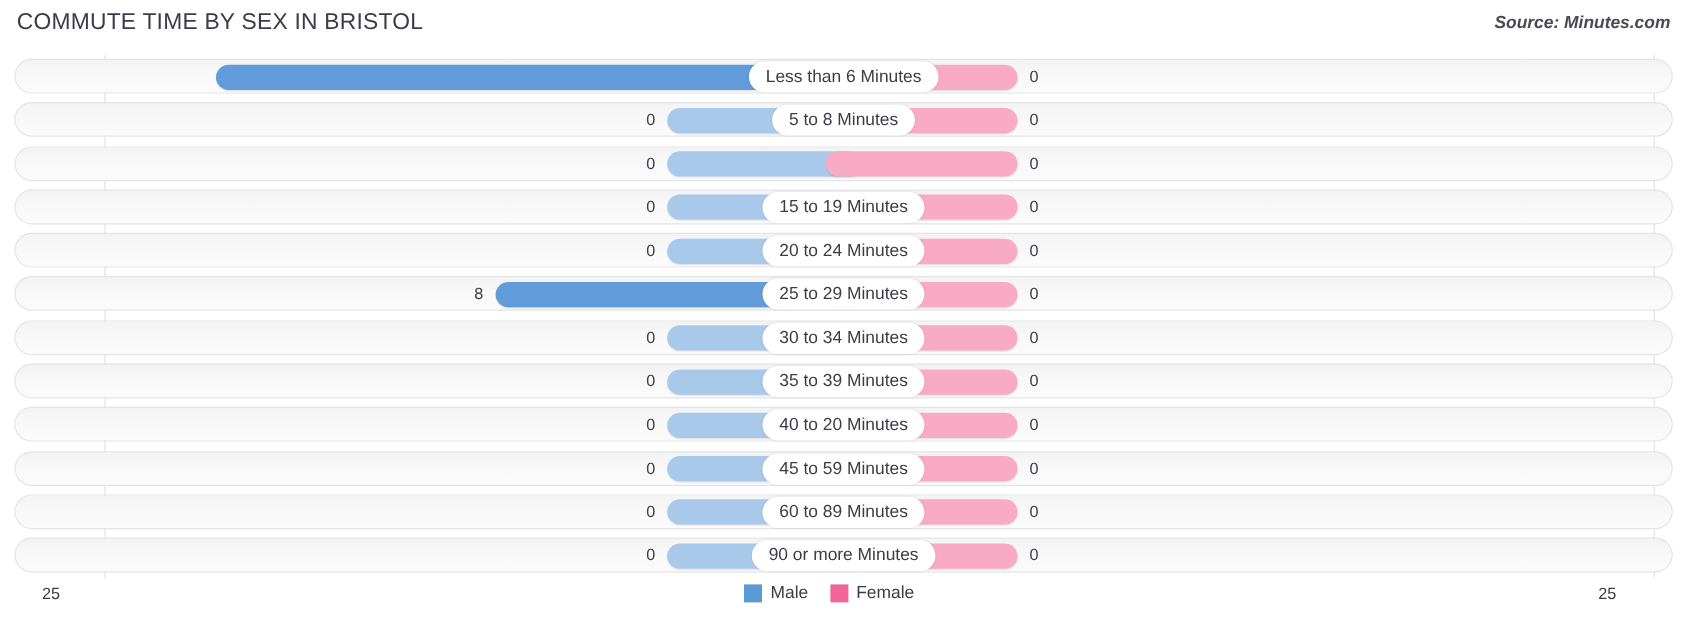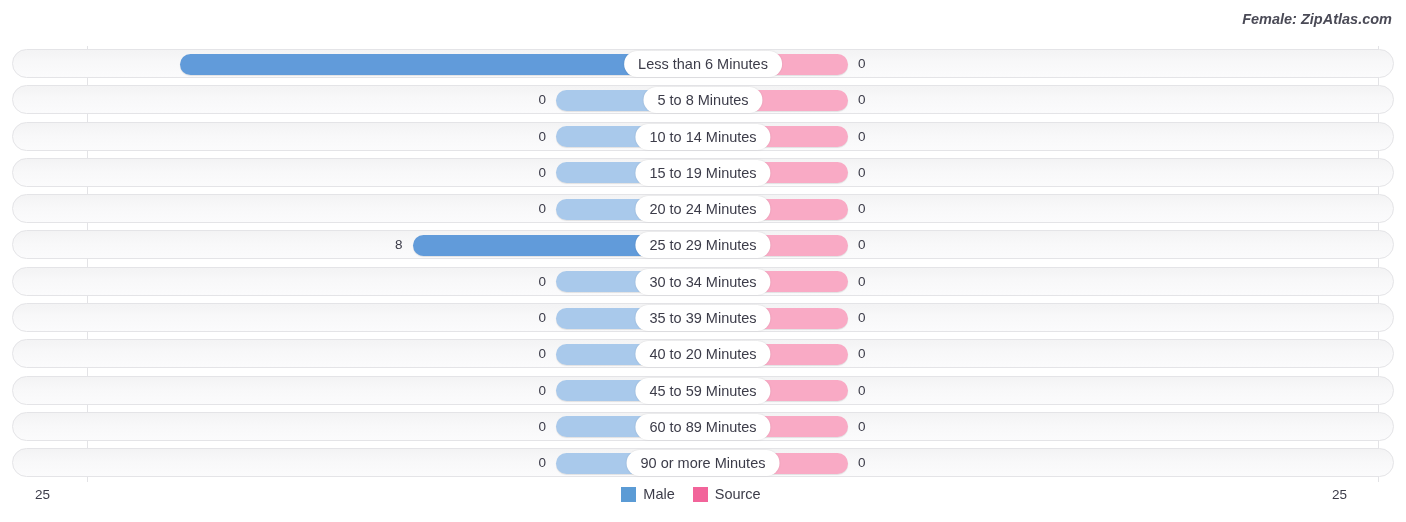--- a/index.html
+++ b/index.html
@@ -178,21 +178,22 @@
   }
   .legend-text {
     font-size: 14.5px;
     color: #3c3c49;
   }
 </style>
 </head>
 <body>
 
 <div class="header">
-  <div class="source-note">Female: ZipAtlas.com</div>
+  <div class="chart-title">COMMUTE TIME BY SEX IN BRISTOL</div>
+  <div class="source-note">Source: Minutes.com</div>
 </div>
 
 <div class="plot">
   <div class="gridline left"></div>
   <div class="gridline right"></div>
   <div class="rows" id="rows">
       <div class="row">
         <div class="track"></div>
         <div class="bar male filled" style="left: 179.68px; width: 538.32px;"></div>
         <div class="bar female" style="left: 688px; width: 160px;"></div>
@@ -207,21 +208,20 @@
         <div class="val left" style="left: 508px; width: 38px;">0</div>
         <div class="val right" style="left: 858px;">0</div>
         <div class="center-label" style="left: 703px;">5 to 8 Minutes</div>
       </div>
       <div class="row">
         <div class="track"></div>
         <div class="bar male" style="left: 556px; width: 162px;"></div>
         <div class="bar female" style="left: 688px; width: 160px;"></div>
         <div class="val left" style="left: 508px; width: 38px;">0</div>
         <div class="val right" style="left: 858px;">0</div>
-        <div class="center-label" style="left: 703px;">10 to 14 Minutes</div>
       </div>
       <div class="row">
         <div class="track"></div>
         <div class="bar male" style="left: 556px; width: 162px;"></div>
         <div class="bar female" style="left: 688px; width: 160px;"></div>
         <div class="val left" style="left: 508px; width: 38px;">0</div>
         <div class="val right" style="left: 858px;">0</div>
         <div class="center-label" style="left: 703px;">15 to 19 Minutes</div>
       </div>
       <div class="row">
@@ -294,16 +294,16 @@
 <div class="footer">
   <div class="axis-min">25</div>
   <div class="axis-max">25</div>
   <div class="legend" id="legend">
       <div class="legend-item">
         <span class="swatch" style="background: rgb(91, 155, 213);"></span>
         <span class="legend-text">Male</span>
       </div>
       <div class="legend-item">
         <span class="swatch" style="background: rgb(242, 100, 154);"></span>
-        <span class="legend-text">Source</span>
+        <span class="legend-text">Female</span>
       </div>
     </div>
 </div>
 
 </body></html>

